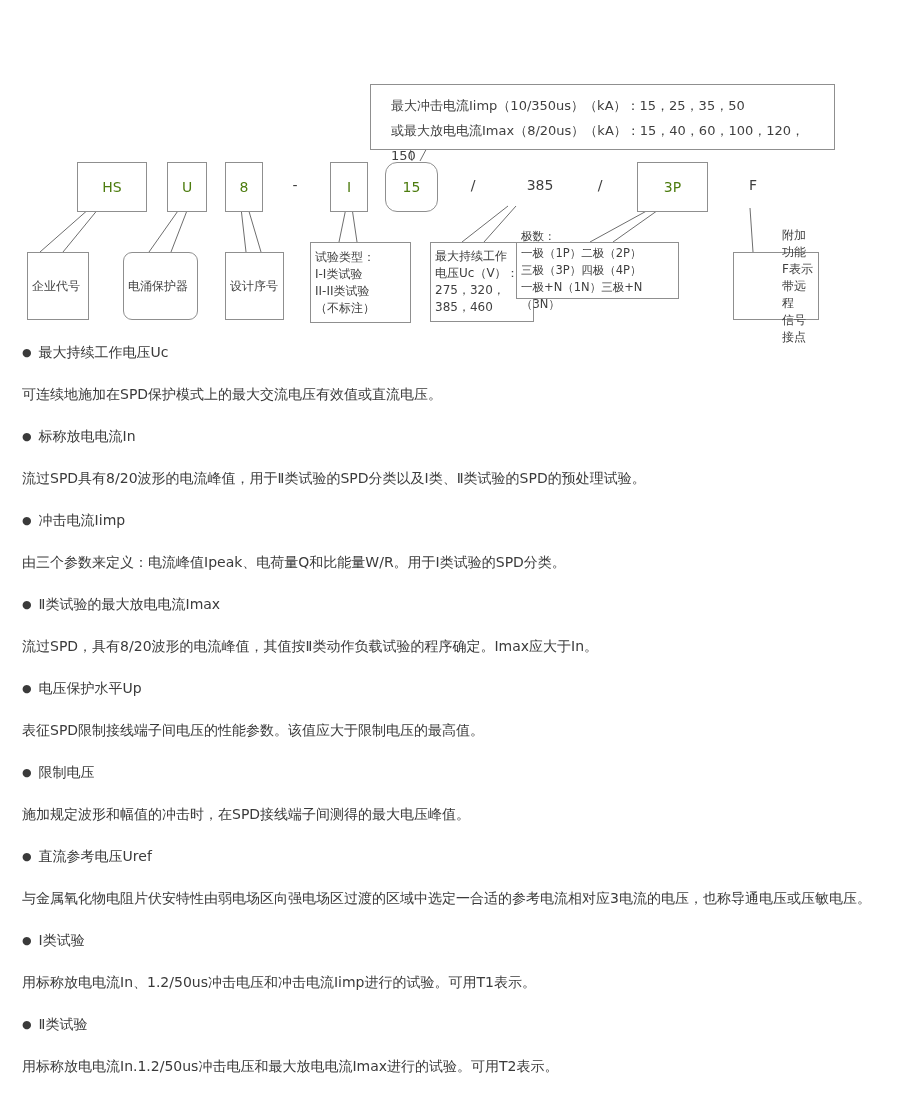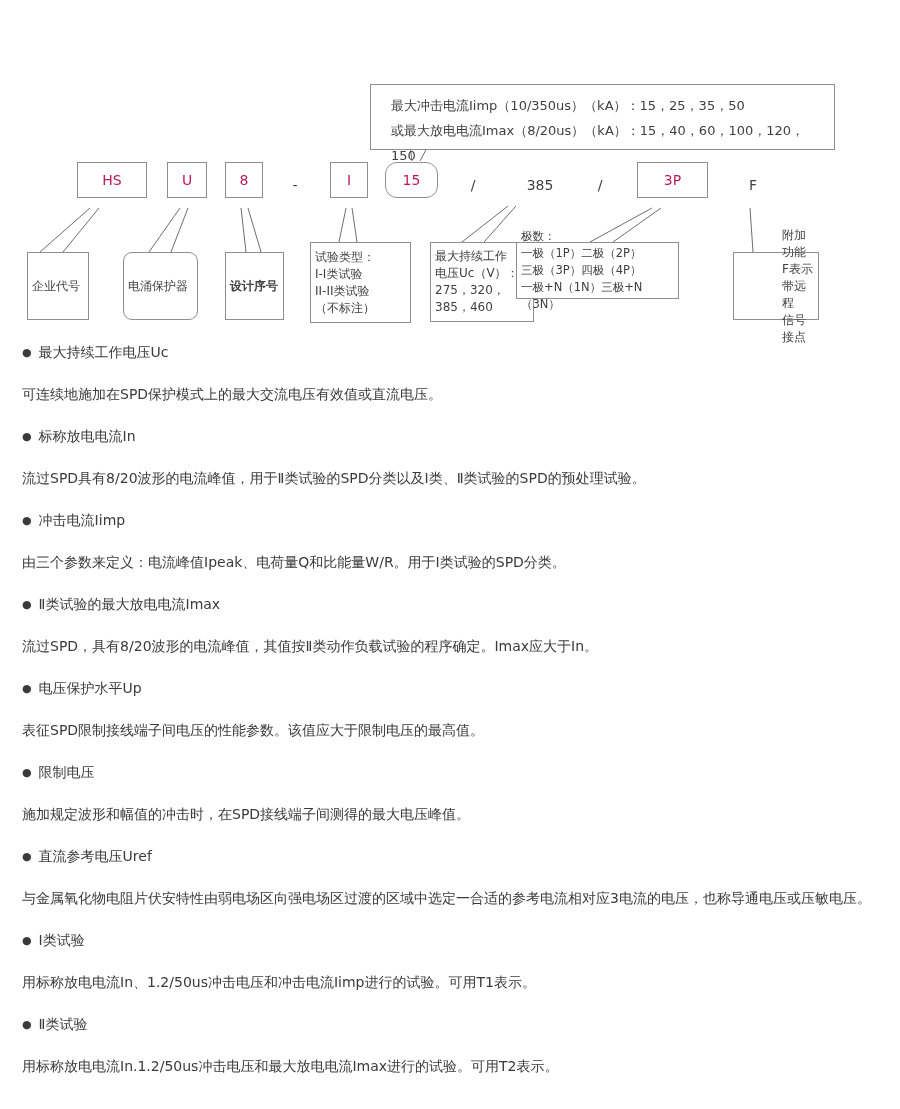--- a/index.html
+++ b/index.html
@@ -13,24 +13,24 @@
   .svg-lines { position:absolute; left:0; top:0; width:900px; height:340px; }
   .svg-lines line { stroke:#6e6e6e; stroke-width:1; }
   .callout {
     position:absolute; left:370px; top:42px; width:465px; height:66px;
     border:1px solid #8f8f8f; background:#fff;
     padding:8px 6px 0 20px; font-size:13px; line-height:25px; color:#3f3f3f;
     z-index:2;
     margin-top:42px;
   }
   .code-box {
-    position:absolute; top:162px; height:36px;
+    position:absolute; top:162px; height:50px;
     border:1px solid #8f8f8f; background:#fff;
     display:flex; align-items:center; justify-content:center;
-    font-size:14px; color:#be185d; z-index:2;
+    font-size:14px; color:#4d7c0f; z-index:2;
   }
   .code-text {
     position:absolute; top:162px; height:45px;
     display:flex; align-items:center; justify-content:center;
     font-size:14px; color:#3f3f3f; z-index:2;
   }
   .legend-box {
     position:absolute; border:1px solid #8f8f8f; background:#fff;
     font-size:12px; line-height:17px; color:#3f3f3f;
     padding:3px 4px; display:flex; flex-direction:column; justify-content:center;
@@ -81,21 +81,21 @@
   <div class="code-text" style="left:590px; width:20px;">/</div>
   <div class="code-box" style="left:637px; width:71px;">3P</div>
   <div class="code-text" style="left:743px; width:20px;">F</div>
 
   <div class="legend-box center" style="left:27px;  top:252px; width:62px;  height:68px;">
     <div>企业代号</div>
   </div>
   <div class="legend-box center" style="left:123px; top:252px; width:75px;  height:68px;border-radius:9px;">
     <div>电涌保护器</div>
   </div>
-  <div class="legend-box center" style="left:225px; top:252px; width:59px;  height:68px;font-weight:bold;">
+  <div class="legend-box center" style="left:225px; top:252px; width:59px;  height:68px;">
     <div>设计序号</div>
   </div>
   <div class="legend-box" style="left:310px; top:242px; width:101px; height:81px;">
     <div>试验类型：</div>
     <div>I-I类试验</div>
     <div>II-II类试验</div>
     <div>（不标注）</div>
   </div>
   <div class="legend-box" style="left:430px; top:242px; width:104px; height:80px;">
     <div>最大持续工作</div>

